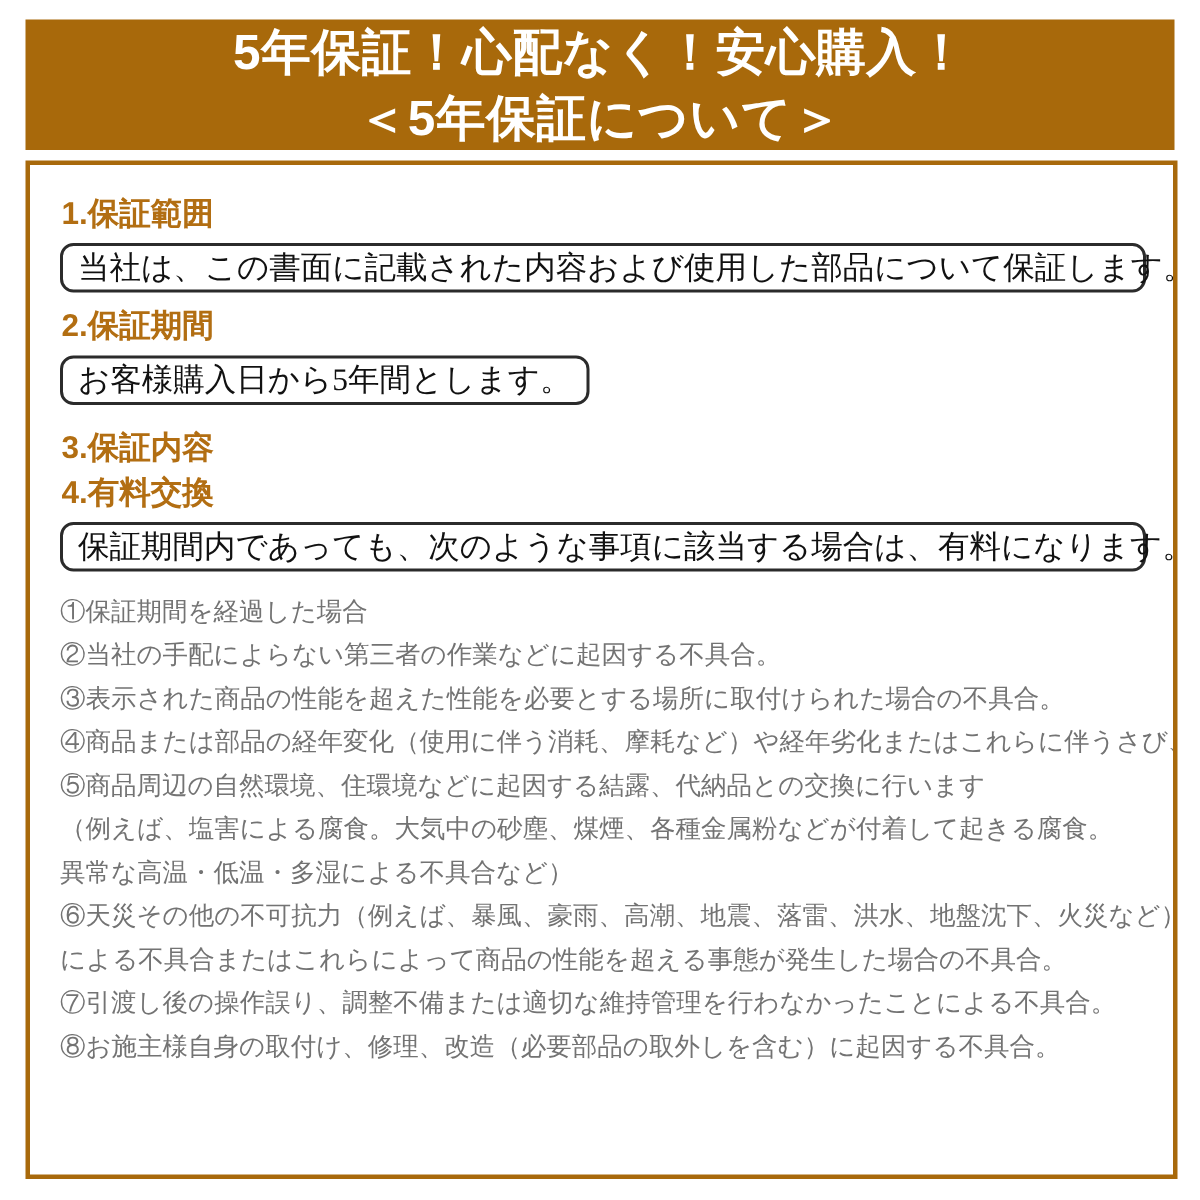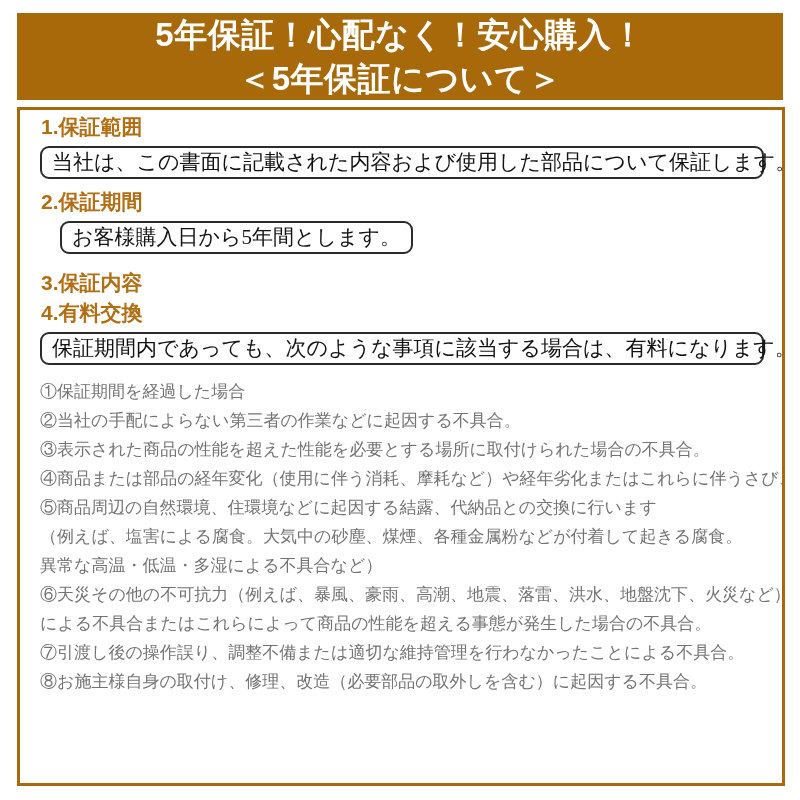--- a/index.html
+++ b/index.html
@@ -31,21 +31,21 @@
   }
   .content {
     position: absolute;
     left: 17px;
     top: 107px;
     width: 768px;
     height: 679px;
     box-sizing: border-box;
     border: 3px solid #a8690b;
     background: #ffffff;
-    padding: 0 18px 0 20px;
+    padding: 16px 18px 0 20px;
     overflow: hidden;
   }
   .sec-heading {
     color: #b26e12;
     font-weight: bold;
     font-size: 21px;
     line-height: 22px;
     margin: 6px 0 8px 1px;
   }
   .note-box {
@@ -53,21 +53,21 @@
     border: 2px solid #2b2b2b;
     border-radius: 9px;
     padding: 2px 10px 3px 10px;
     margin: 0 0 12px 0;
     font-family: "Liberation Serif", "DejaVu Serif", serif;
     font-size: 21px;
     line-height: 24px;
     color: #111111;
     white-space: nowrap;
   }
-  .note-box.fit { display: inline-block; margin-right: auto; margin-left: 20px; }
+  .note-box.fit { display: inline-block; margin-right: auto; }
   .note-box .note-line { display: block; }
   .conditions {
     margin-top: 4px;
     font-family: "Liberation Serif", "DejaVu Serif", serif;
     font-size: 17px;
     color: #737373;
   }
   .cond-line {
     line-height: 29px;
     white-space: nowrap;

